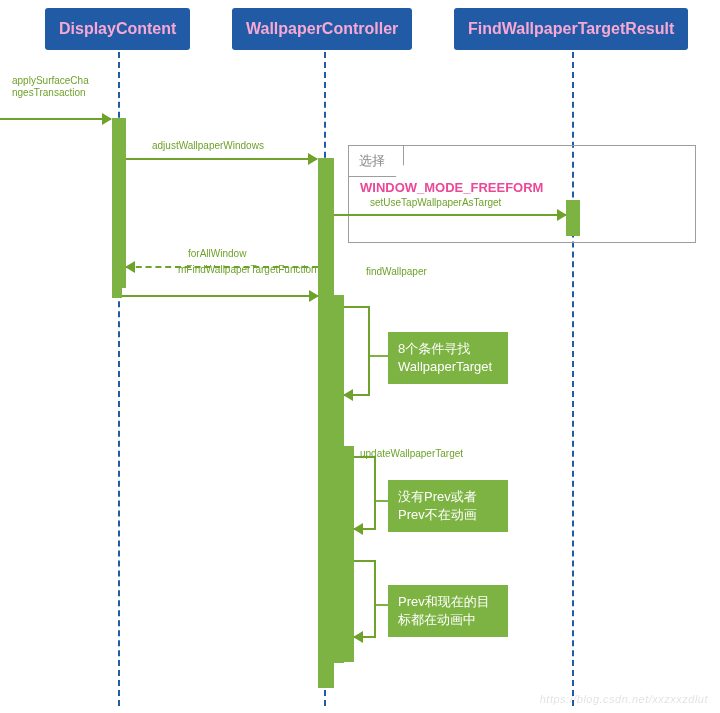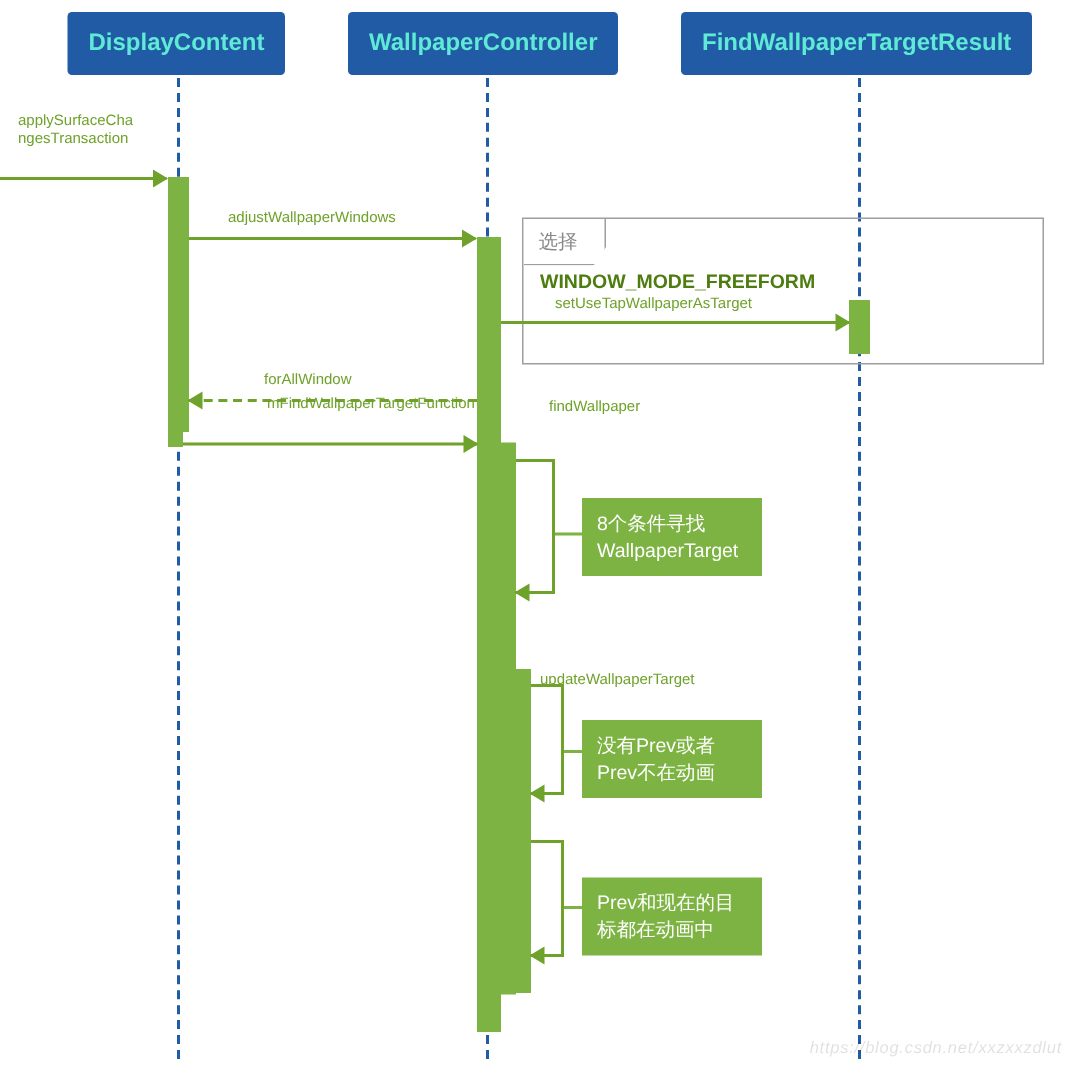--- a/index.html
+++ b/index.html
@@ -7,21 +7,21 @@
     width: 720px; height: 713px;
     background: #fff;
     font-family: Arial, "Microsoft YaHei", sans-serif;
     font-size: 13px;
     position: relative;
     overflow: hidden;
   }
   .participant-head {
     position: absolute;
     background: #215ba6;
-    color: #5eead4;
+    color: #f9a8d4;
     font-weight: bold;
     font-size: 16px;
     padding: 12px 14px;
     border-radius: 3px;
     text-align: center;
     white-space: nowrap;
   }
   .lifeline {
     position: absolute;
     width: 0;
@@ -65,21 +65,21 @@
     padding: 6px 18px 6px 10px;
     border-right: 1px solid #9e9e9e;
     border-bottom: 1px solid #9e9e9e;
     background: #fff;
     color: #888;
     font-size: 13px;
     clip-path: polygon(0 0, 100% 0, 100% 60%, 85% 100%, 0 100%);
   }
   .guard {
     position: absolute;
-    color: #4d7c0f;
+    color: #ec4899;
     font-weight: bold;
     font-size: 13px;
     white-space: nowrap;
   }
   .note {
     position: absolute;
     background: #7cb342;
     color: #fff;
     font-size: 13px;
     padding: 8px 10px;
@@ -141,21 +141,21 @@
   <div class="frag-label">选择</div>
 </div>
 <div class="guard" style="left:360px; top:180px;">WINDOW_MODE_FREEFORM</div>
 
 <div class="msg-label" style="left:370px; top:197px;">setUseTapWallpaperAsTarget</div>
 <div class="arrow" style="left:334px; top:214px; width:232px;">
     <div class="head-r"></div>
   </div>
 <div class="activation" style="left:566px; top:200px; width:14px; height:36px;"></div>
 
-<div class="msg-label" style="left:176px; top:248px;">forAllWindow</div>
+<div class="msg-label" style="left:188px; top:248px;">forAllWindow</div>
 <div class="arrow dashed" style="left:126px; top:266px; width:192px;">
     <div class="head-l"></div>
   </div>
 
 <div class="activation thin" style="left:112px; top:266px; height:32px;"></div>
 
 <div class="msg-label" style="left:130px; top:264px;margin-left:48px;">mFindWallpaperTargetFunction</div>
 <div class="arrow" style="left:122px; top:295px; width:196px;">
     <div class="head-r"></div>
   </div>

